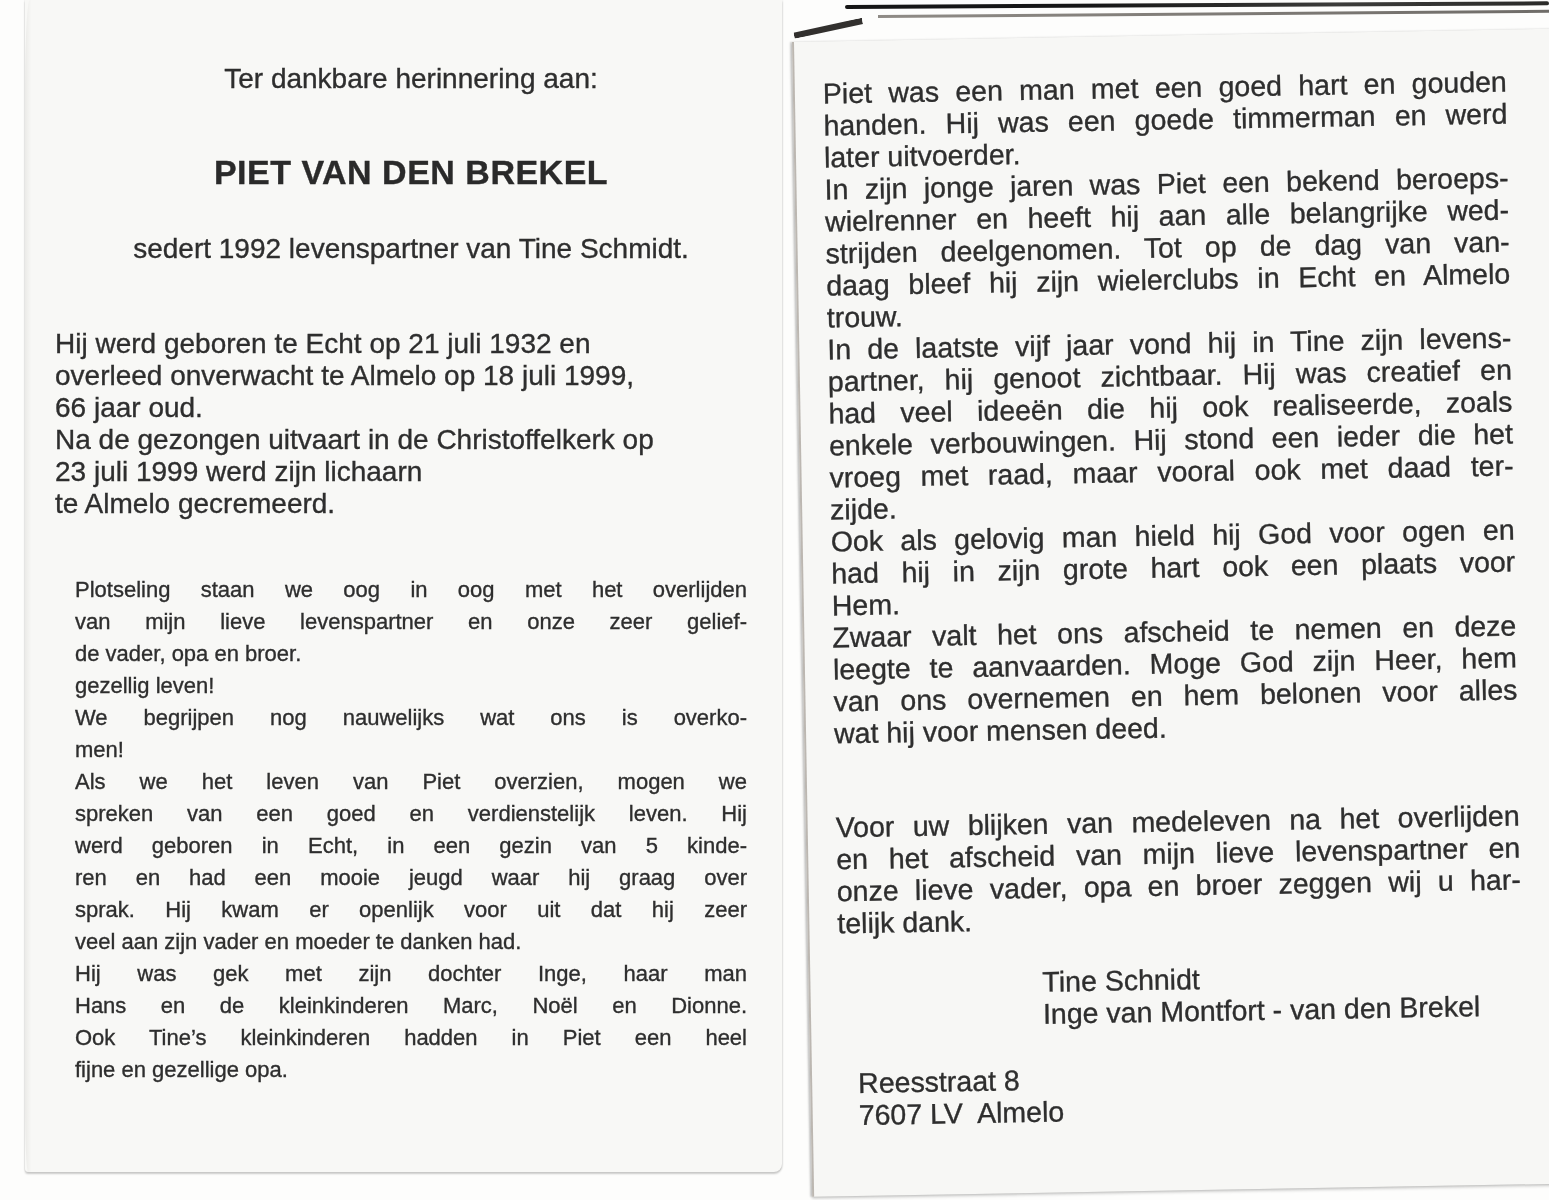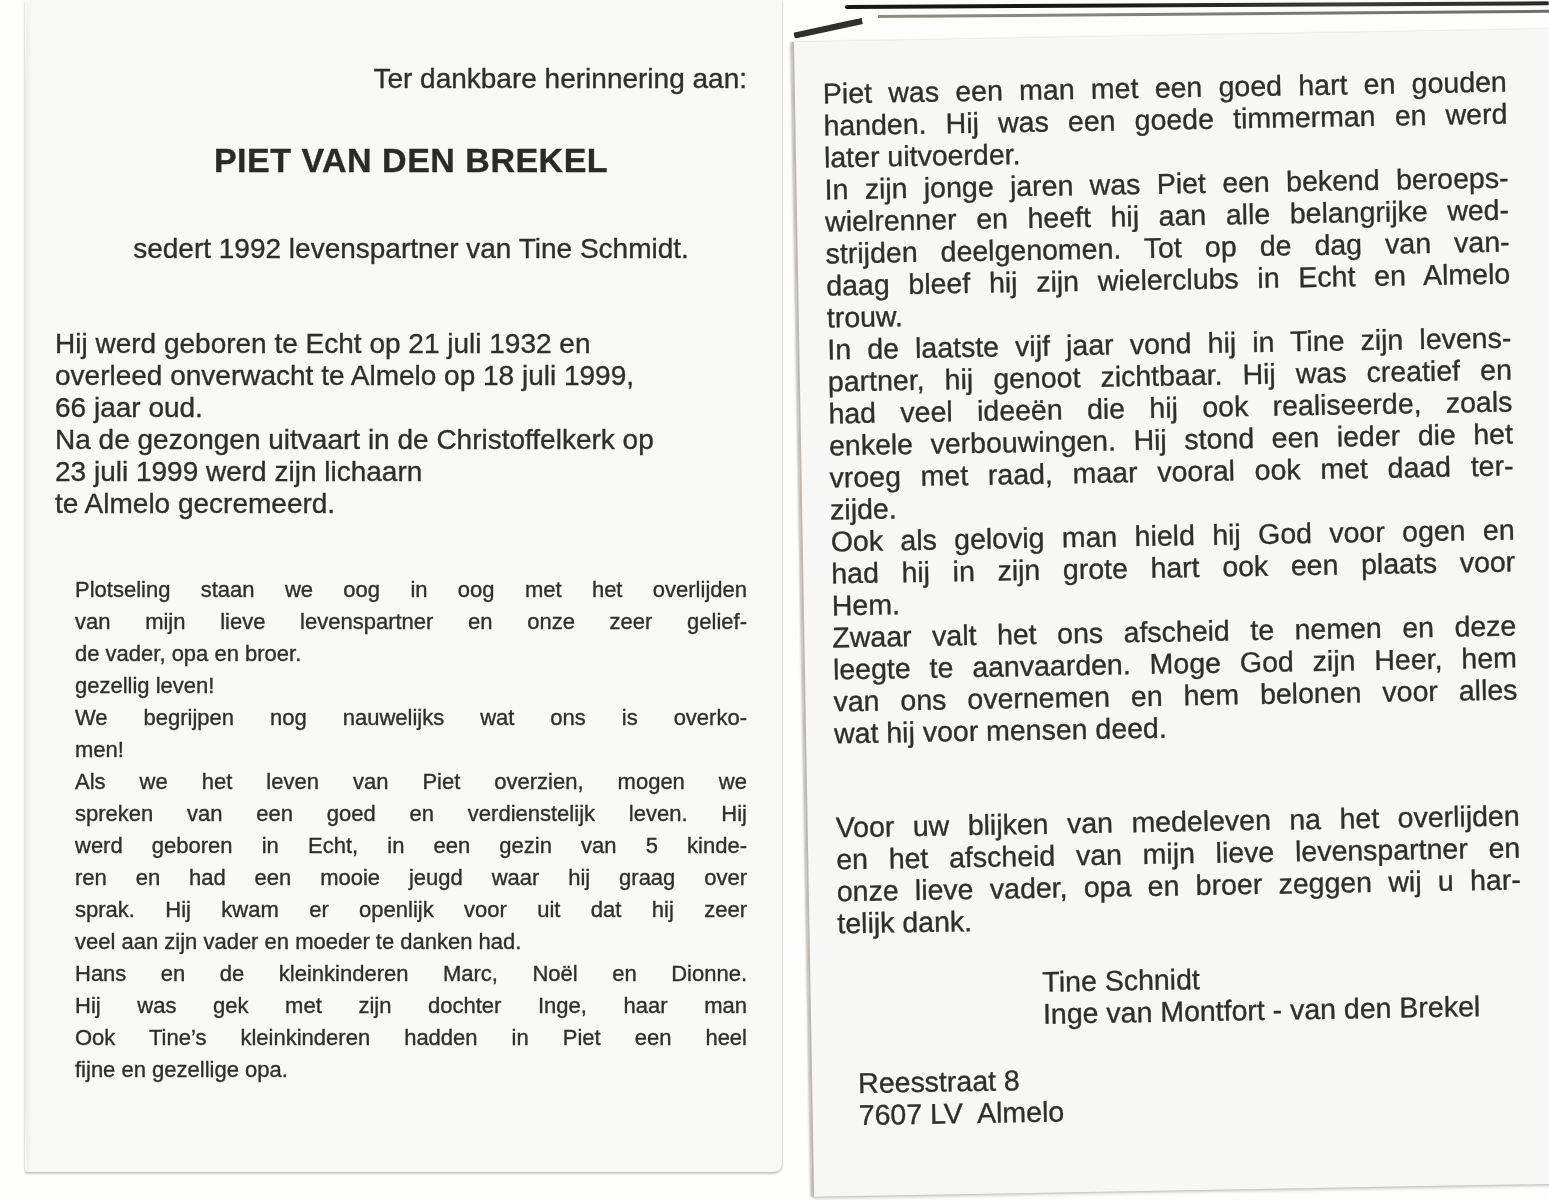--- a/index.html
+++ b/index.html
@@ -18,22 +18,22 @@
     left:25px; top:0; width:757px; height:1172px;
     background:#f8f8f6;
     border-radius:0 0 8px 3px;
     box-shadow:0 2px 2px rgba(0,0,0,0.20), 1px 0 2px rgba(0,0,0,0.07), -1px 0 1px rgba(0,0,0,0.05);
   }
   .card-left::before { 
     content:""; position:absolute; left:0; top:0; bottom:0; width:8px;
     background:linear-gradient(to right, rgba(120,115,108,0.10), rgba(0,0,0,0) 80%);
     border-radius:60% 0 0 40% / 8% 0 0 6%;
   }
-  .intro-line   { position:absolute; left:50px; top:62px;  width:672px; text-align:right; font-size:28px; line-height:34px; }
-  .name-line    { position:absolute; left:50px; top:140px; width:672px; text-align:center; font-size:34px; line-height:40px; font-weight:bold; letter-spacing:0.5px; margin:0; color:#2a2a2a; }
+  .intro-line   { position:absolute; left:50px; top:62px;  width:672px; text-align:center; font-size:28px; line-height:34px; }
+  .name-line    { position:absolute; left:50px; top:152px; width:672px; text-align:center; font-size:34px; line-height:40px; font-weight:bold; letter-spacing:0.5px; margin:0; color:#2a2a2a; }
   .subtitle-line{ position:absolute; left:50px; top:232px; width:672px; text-align:center; font-size:28px; line-height:34px; }
   .birth-block  { position:absolute; left:30px; top:328px; width:712px; font-size:28px; }
   .birth-block .line { }
   .body-left    { position:absolute; left:50px; top:574px; width:672px; font-size:22px; }
   
   .card-right {
     left:792px; top:42px; width:770px; height:1155px;
     background:#f7f7f5;
     transform:rotate(-1deg); transform-origin:0 0;
     border-left:2px solid #bcb7b1;
@@ -85,22 +85,22 @@
       <div class="line">de vader, opa en broer.</div>
       <div class="line">gezellig leven!</div>
       <div class="line just">We begrijpen nog nauwelijks wat ons is overko-</div>
       <div class="line">men!</div>
       <div class="line just">Als we het leven van Piet overzien, mogen we</div>
       <div class="line just">spreken van een goed en verdienstelijk leven. Hij</div>
       <div class="line just">werd geboren in Echt, in een gezin van 5 kinde-</div>
       <div class="line just">ren en had een mooie jeugd waar hij graag over</div>
       <div class="line just">sprak. Hij kwam er openlijk voor uit dat hij zeer</div>
       <div class="line">veel aan zijn vader en moeder te danken had.</div>
+      <div class="line just">Hij was gek met zijn dochter Inge, haar man</div>
       <div class="line just">Hans en de kleinkinderen Marc, Noël en Dionne.</div>
-      <div class="line just">Hij was gek met zijn dochter Inge, haar man</div>
       <div class="line just">Ook Tine’s kleinkinderen hadden in Piet een heel</div>
       <div class="line">fijne en gezellige opa.</div>
     </div>
 </section>
 
 <div class="fold-line-dark"></div>
 <div class="fold-line-light"></div>
 <div class="fold-corner-mark"></div>
 
 <section class="card card-right">

